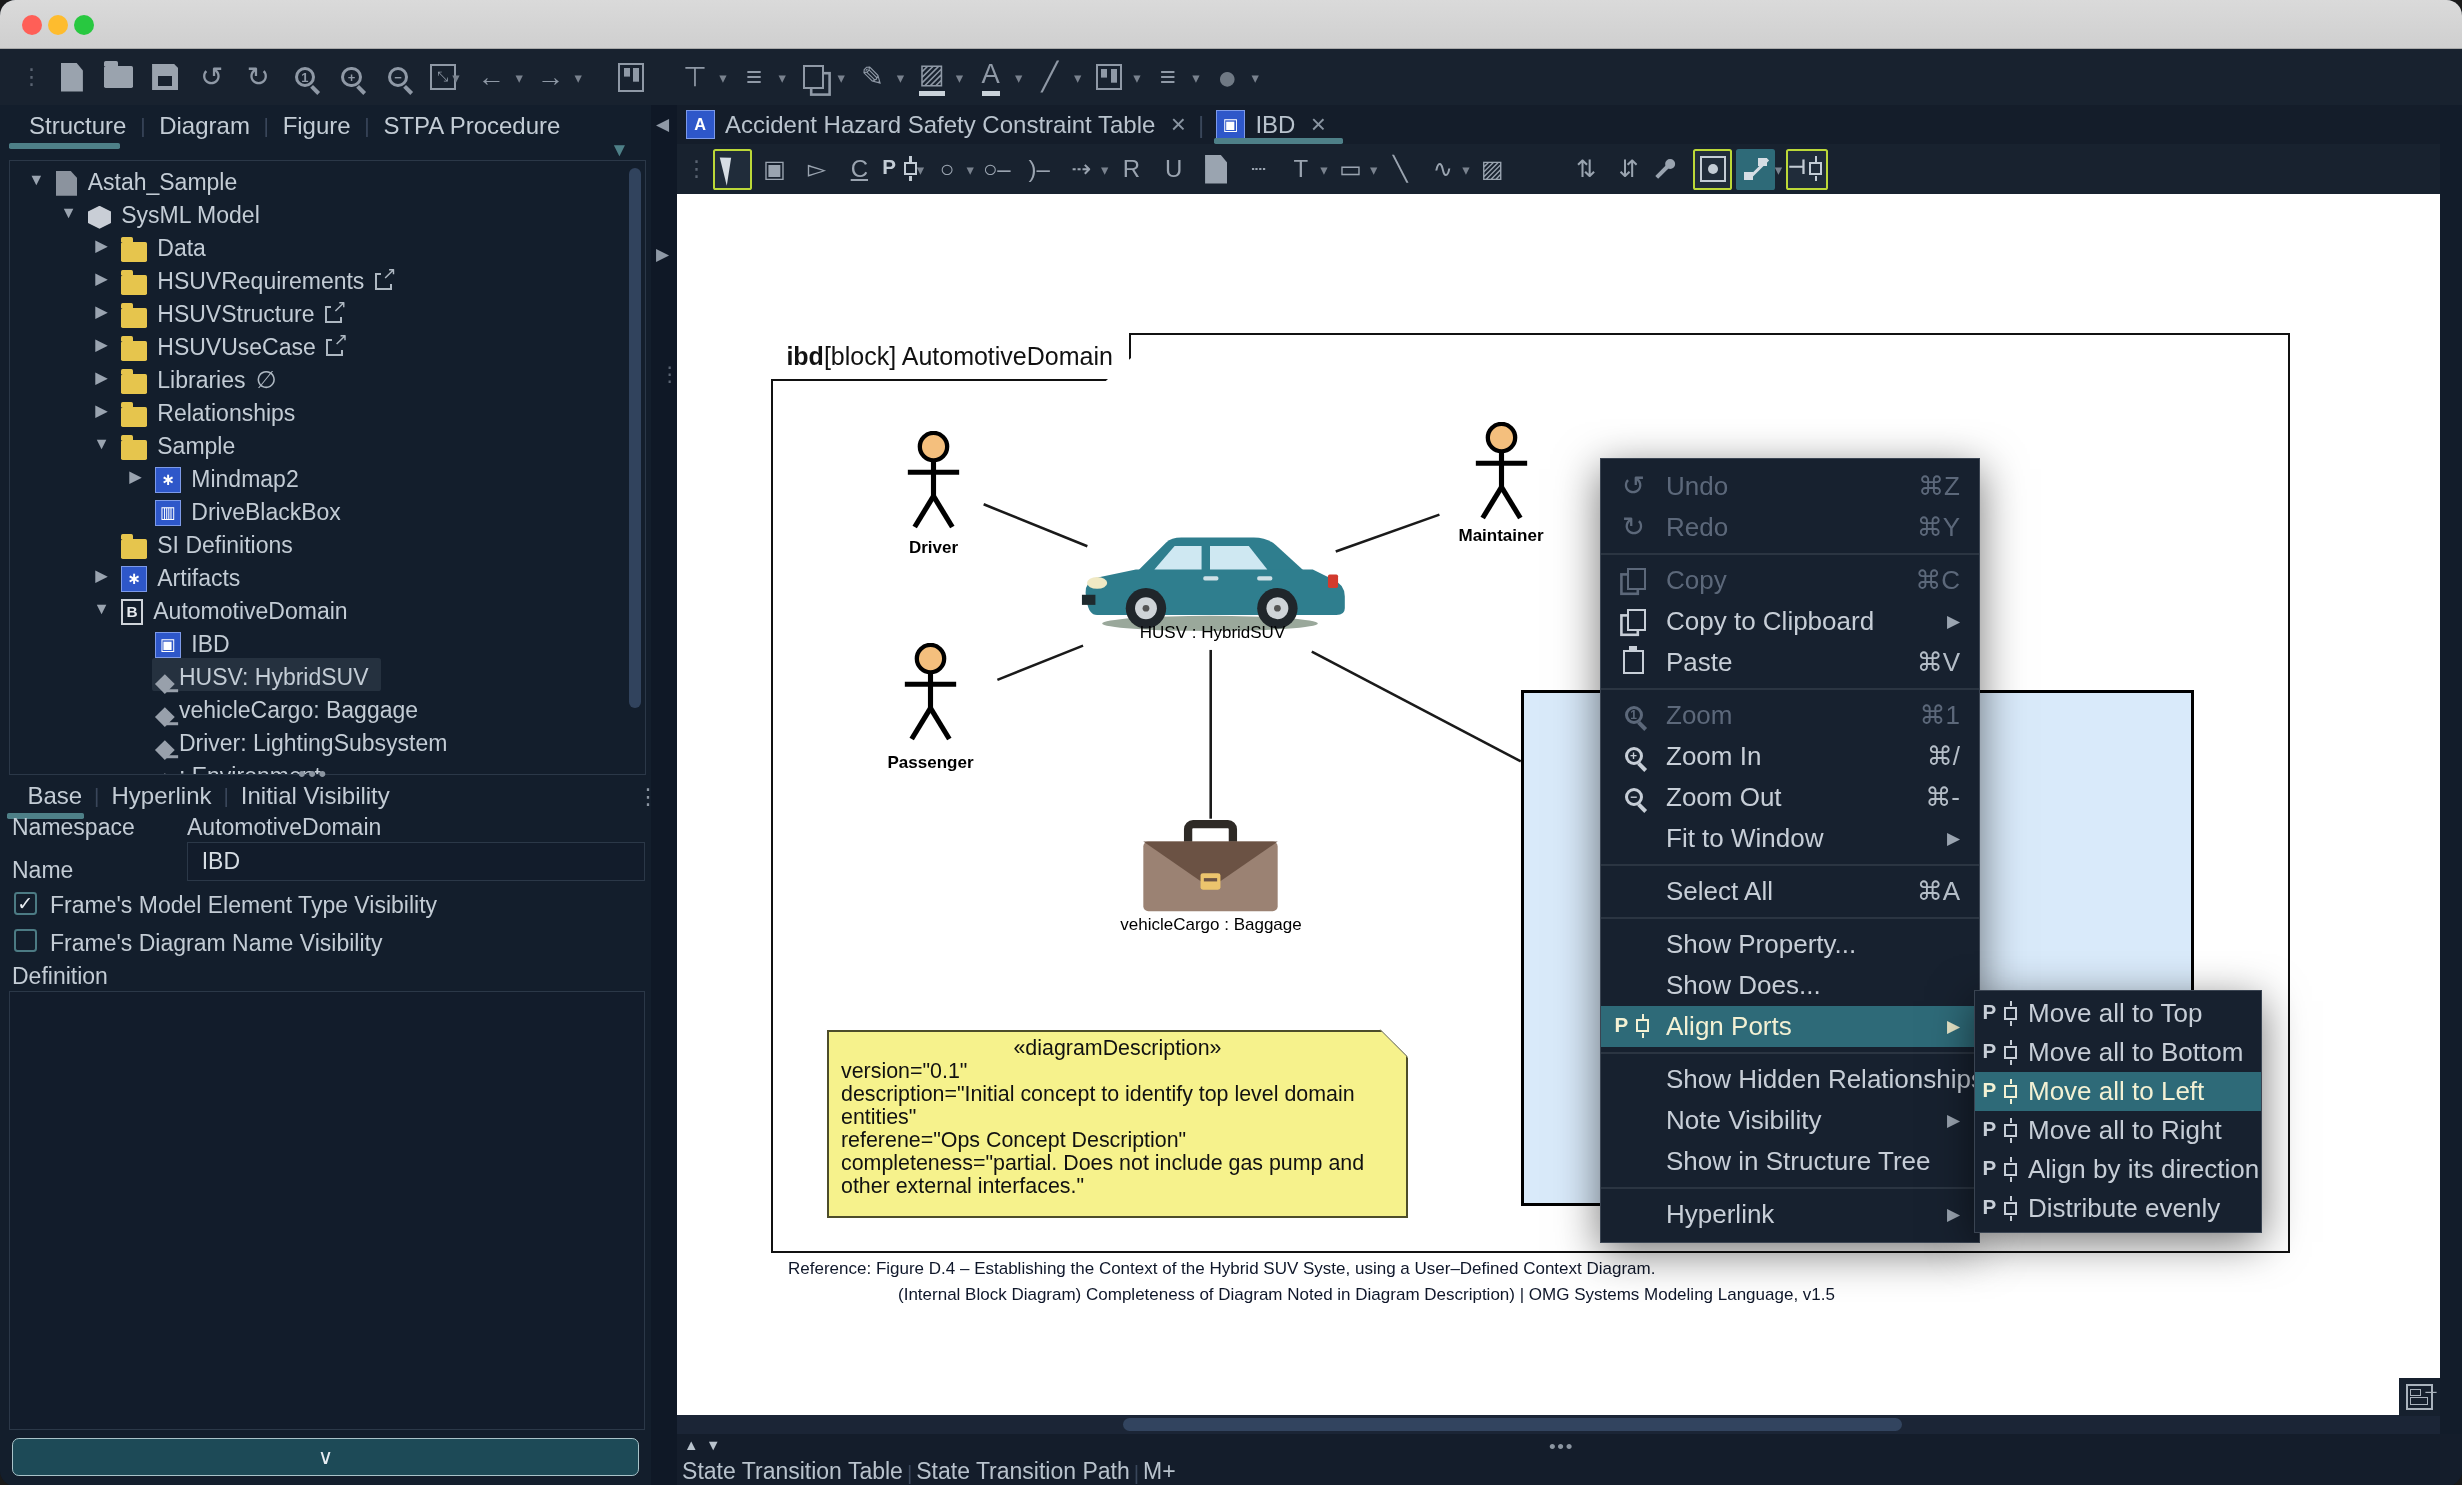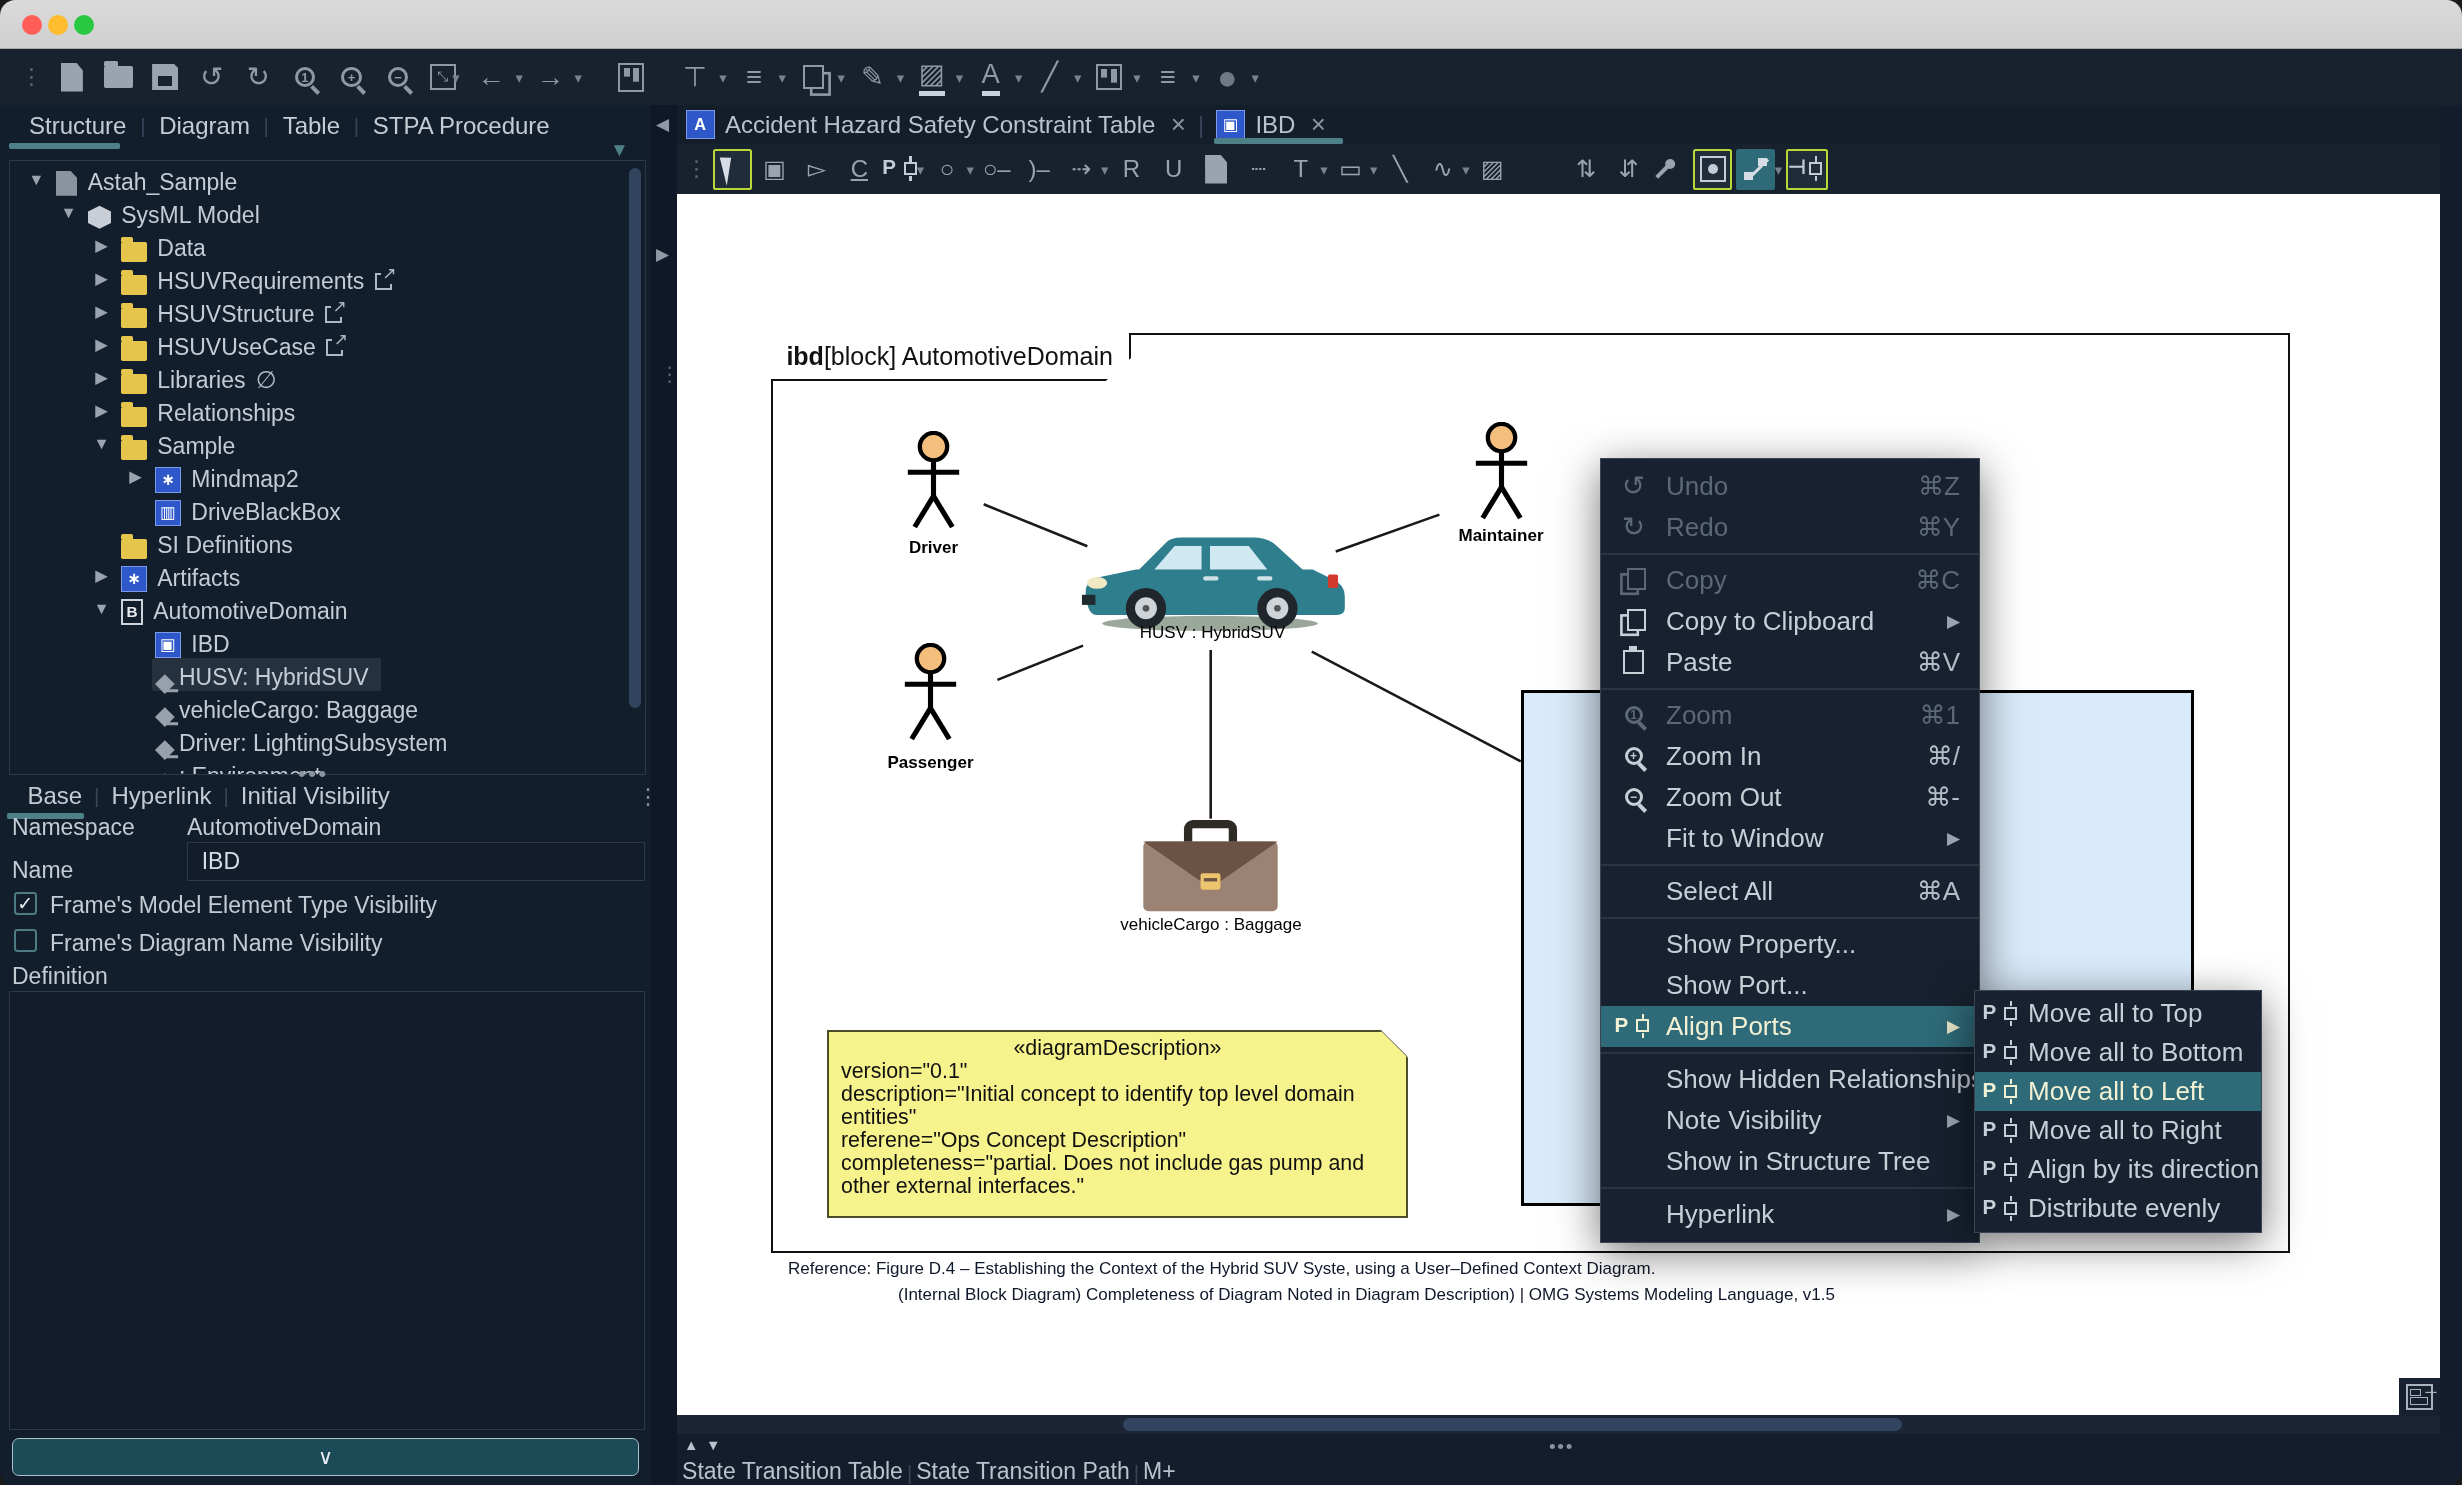--- a/index.html
+++ b/index.html
@@ -195,21 +195,21 @@
     <span class="tbtn" style="font-size:34px;color:#6f7984">●</span>
       <span class="caret">▾</span>
   </div>
 
   <div class="sidebar">
     <div class="sb-tabs">
       <span class="sb-tab">Structure</span>
         <span class="sb-sep">|</span>
       <span class="sb-tab">Diagram</span>
         <span class="sb-sep">|</span>
-      <span class="sb-tab">Table</span>
+      <span class="sb-tab">Figure</span>
         <span class="sb-sep">|</span>
       <span class="sb-tab">STPA Procedure</span>
     </div>
     <div class="underline" style="left:8.6px;top:38px;width:111px"></div>
     <span class="abs" style="left:610px;top:34px;color:#4e8088;font-size:19px">▼</span>
 
     <div class="tree-wrap" style="padding-top:1.7px">
 
       <div class="trow">
           <span class="tw" style="left:13.7px">▼</span>
@@ -625,21 +625,21 @@
         <span class="mil">Select All</span>
         <span class="mis">⌘A</span>
       </div>
     <div class="msep"></div>
     <div class="mi">
         <span class="mic"></span>
         <span class="mil">Show Property...</span>
       </div>
     <div class="mi">
         <span class="mic"></span>
-        <span class="mil">Show Port...</span>
+        <span class="mil">Show Does...</span>
       </div>
     <div class="mi hl">
         <span class="mic">
           <span class="i-port">
             <b>P</b>
             <i></i>
           </span>
         </span>
         <span class="mil">Align Ports</span>
         <span class="mar">▶</span>

